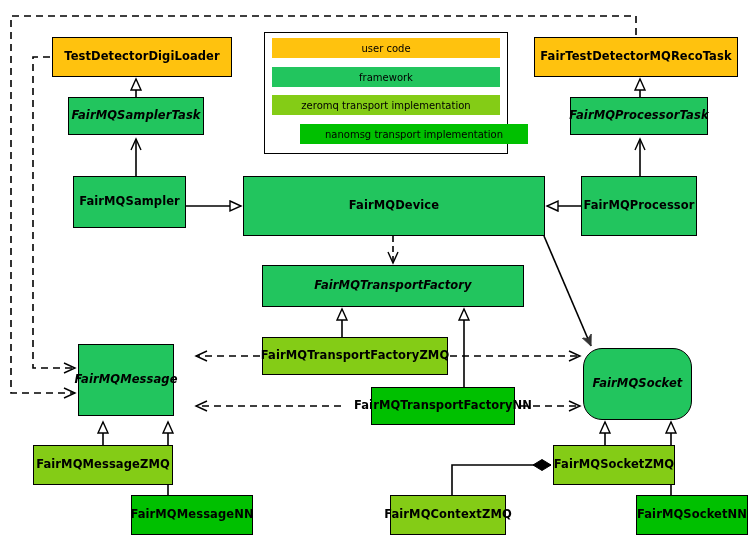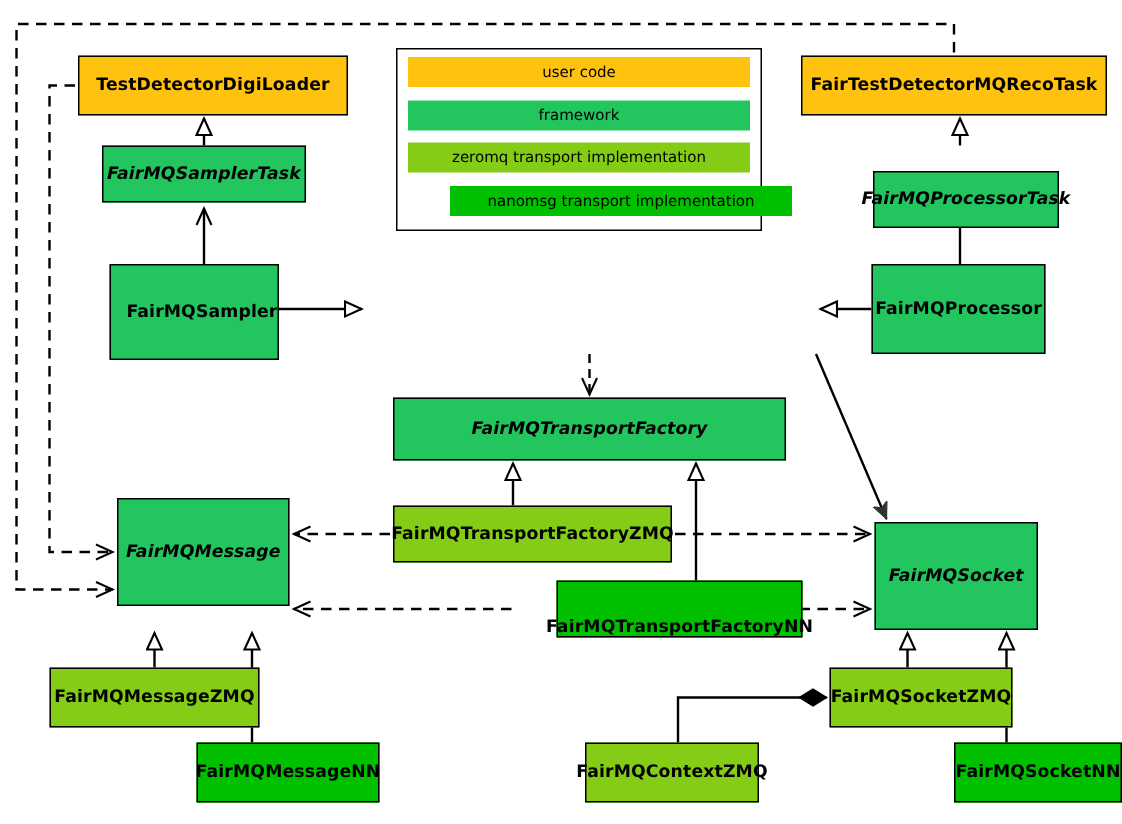--- a/index.html
+++ b/index.html
@@ -135,50 +135,53 @@
   </div>
 
   <div class="node c-user" style="left:534px; top:37px;  width:204px; height:40px;">
     <span>FairTestDetectorMQRecoTask</span>
   </div>
 
   <div class="node c-framework abstract" style="left:68px;  top:97px;  width:136px; height:38px;">
     <span>FairMQSamplerTask</span>
   </div>
 
-  <div class="node c-framework abstract" style="left:570px; top:114px;  width:124px; height:38px;margin-left:12px;">
+  <div class="node c-framework abstract" style="left:570px; top:97px;  width:138px; height:38px;">
     <span>FairMQProcessorTask</span>
   </div>
 
-  <div class="node c-framework" style="left:73px;  top:176px; width:113px; height:64px;justify-content:flex-end;">
+  <div class="node c-framework" style="left:73px;  top:176px; width:113px; height:52px;">
     <span>FairMQSampler</span>
   </div>
 
+  <div class="node c-framework" style="left:243px; top:176px; width:302px; height:60px;">
+    <span>FairMQDevice</span>
+  </div>
 
   <div class="node c-framework" style="left:581px; top:176px; width:116px; height:60px;">
     <span>FairMQProcessor</span>
   </div>
 
   <div class="node c-framework abstract" style="left:262px; top:265px; width:262px; height:42px;">
     <span>FairMQTransportFactory</span>
   </div>
 
   <div class="node c-zmq" style="left:262px; top:337px; width:186px; height:38px;">
     <span>FairMQTransportFactoryZMQ</span>
   </div>
 
-  <div class="node c-nn" style="left:343px; top:387px; width:164px; height:38px;align-items:flex-end;">
+  <div class="node c-nn" style="left:343px; top:387px; width:144px; height:38px;">
     <span>FairMQTransportFactoryNN</span>
   </div>
 
-  <div class="node c-framework abstract" style="left:78px;  top:332px; width:115px; height:72px;">
+  <div class="node c-framework abstract" style="left:78px;  top:344px; width:96px; height:72px;">
     <span>FairMQMessage</span>
   </div>
 
-  <div class="node c-framework abstract" style="left:583px; top:348px; width:109px; height:72px;">
+  <div class="node c-framework abstract" style="left:583px; top:348px; width:109px; height:72px;border-radius:19px;">
     <span>FairMQSocket</span>
   </div>
 
   <div class="node c-nn" style="left:103px; top:495px; width:122px; height:40px;">
     <span>FairMQMessageNN</span>
   </div>
 
   <div class="node c-zmq" style="left:33px;  top:445px; width:140px; height:40px;">
     <span>FairMQMessageZMQ</span>
   </div>

